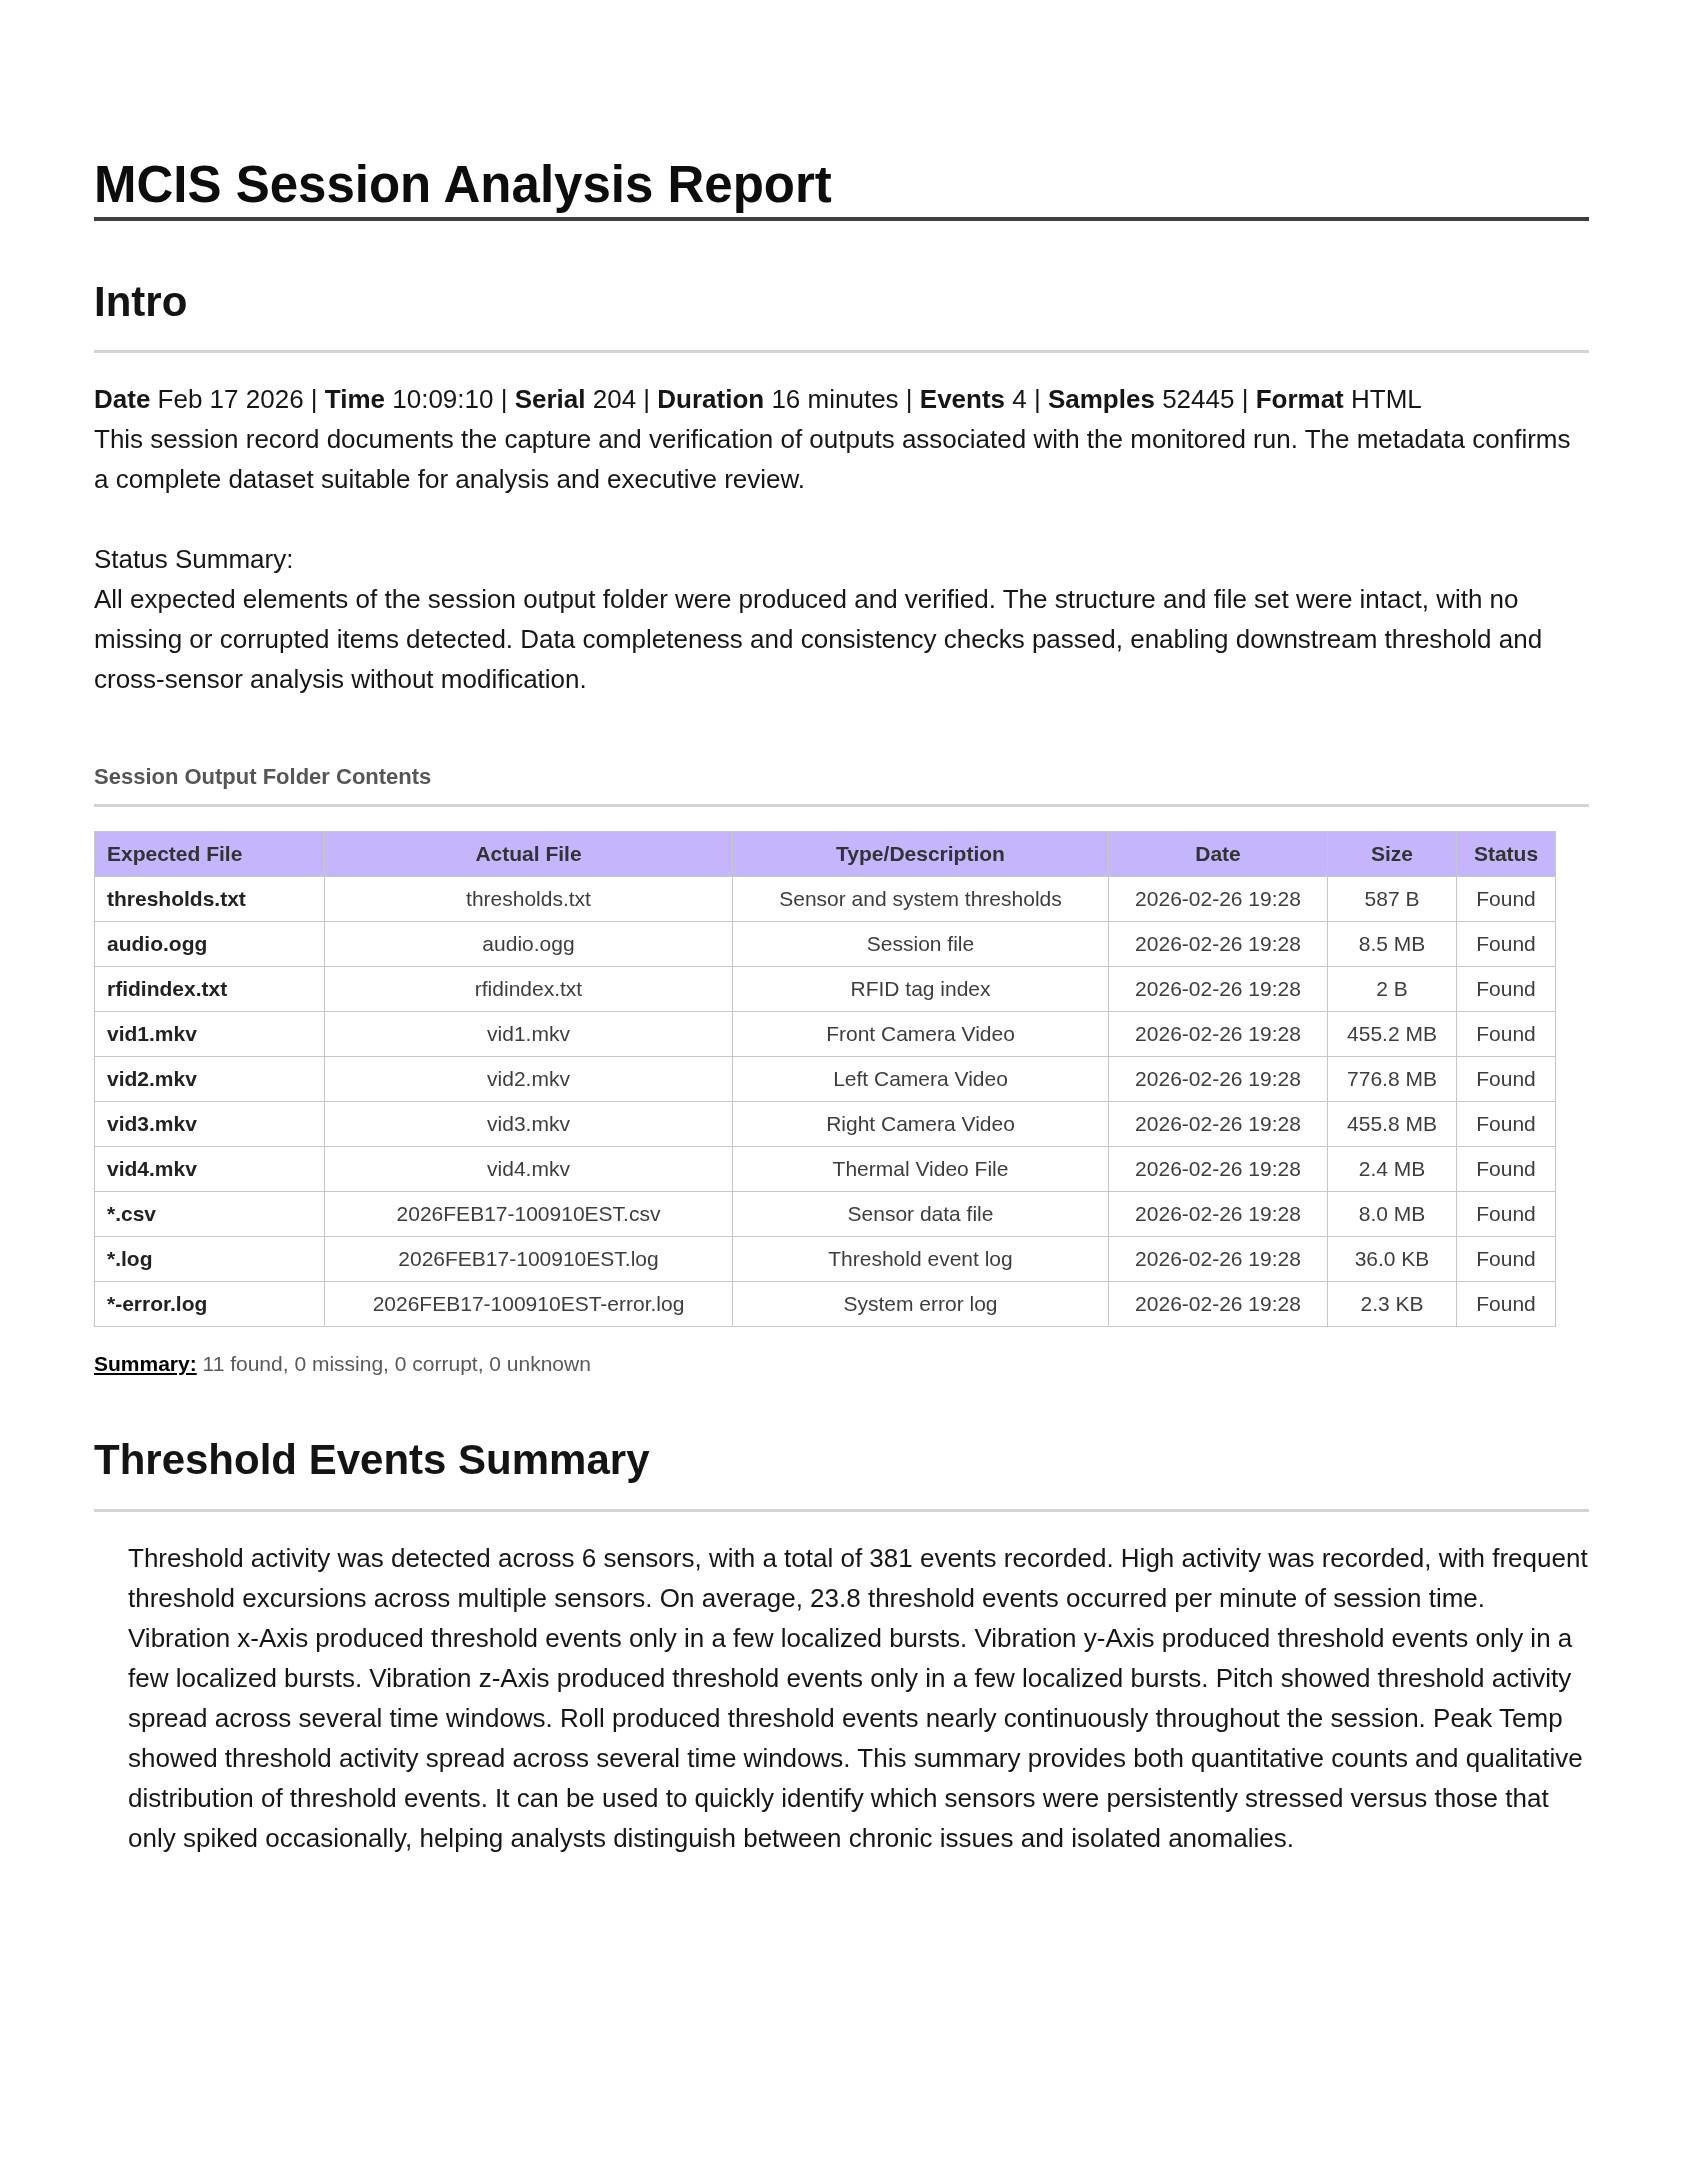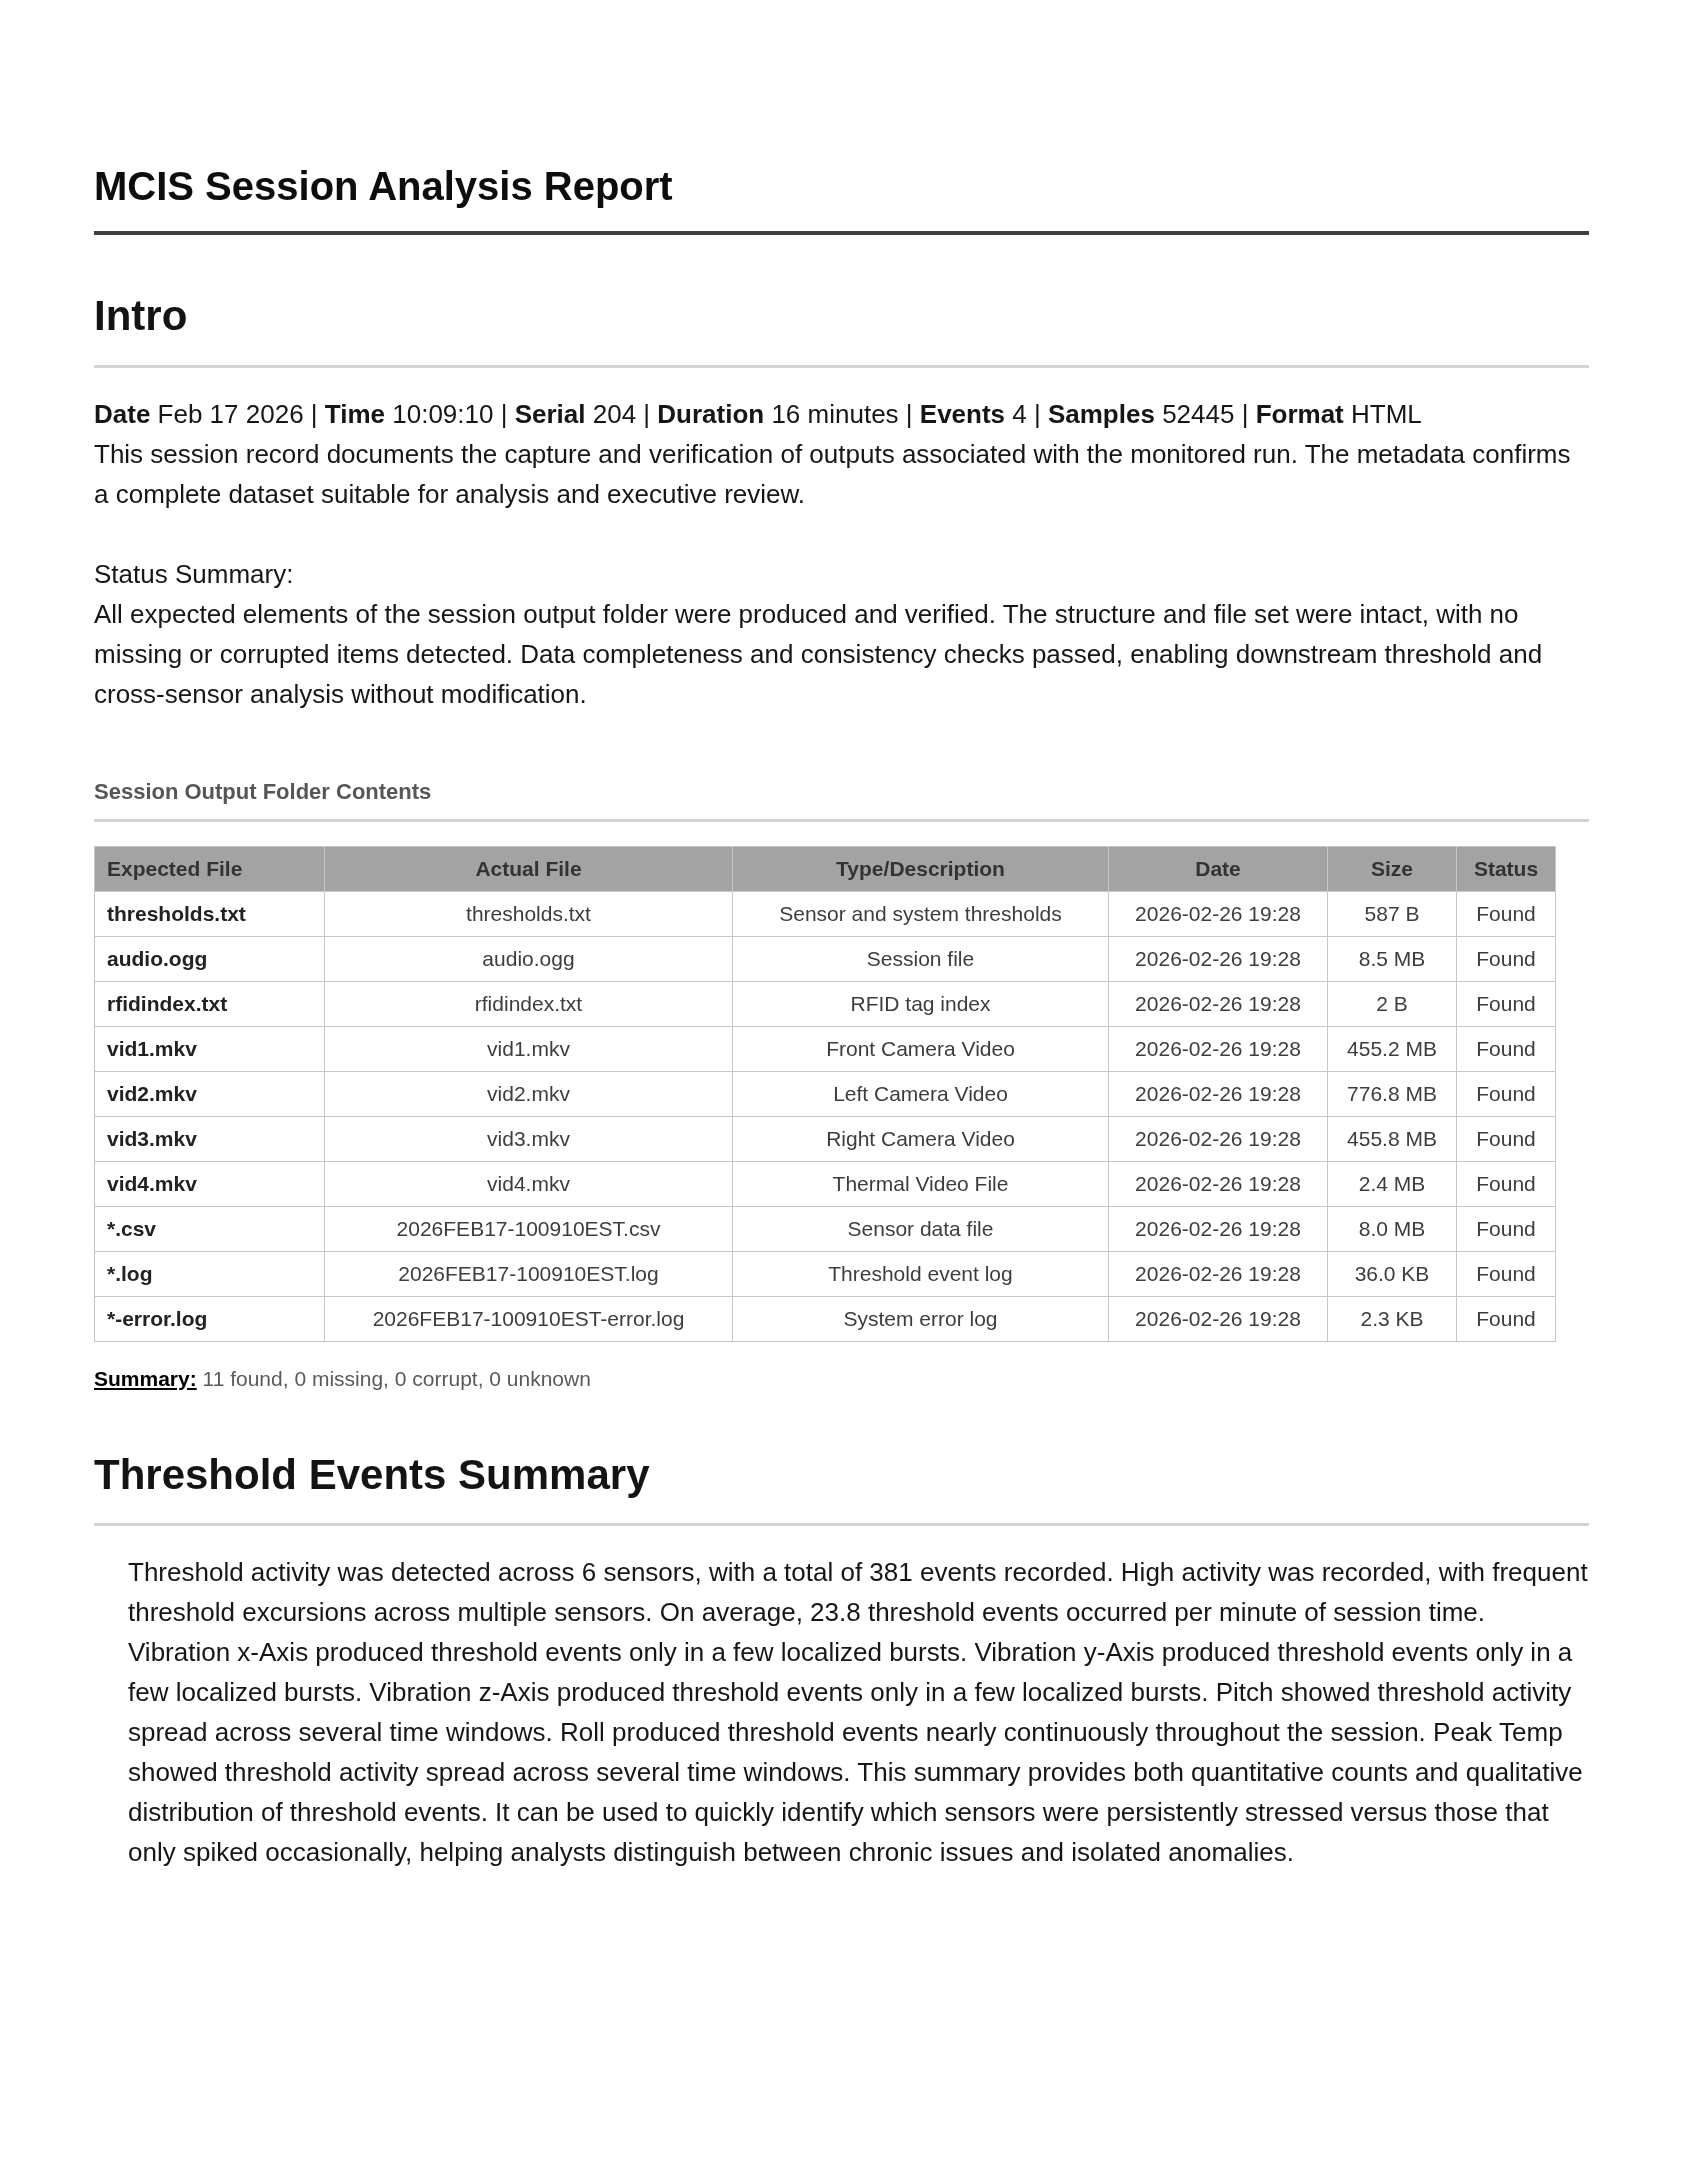--- a/index.html
+++ b/index.html
@@ -6,25 +6,24 @@
   body {
     width: 1683px;
     font-family: "Liberation Sans", "DejaVu Sans", sans-serif;
     color: #161616;
   }
   .page {
     padding: 153px 94px 119px 94px;
     box-sizing: border-box;
   }
   h1.report-title {
-    font-size: 40px;
+    font-size: 51px;
     line-height: 1.25;
     font-weight: bold;
-    margin: 8px 0 0 0;
-    padding-bottom: 20px;
+    margin: 0 0 0 0;
     border-bottom: 4px solid #3f3f3f;
     color: #0d0d0d;
   }
   h2.section-heading {
     font-size: 42px;
     line-height: 1.25;
     font-weight: bold;
     margin: 55px 0 26px 0;
     padding-bottom: 22px;
     border-bottom: 3px solid #d4d4d4;
@@ -52,21 +51,21 @@
   table.files-table th, table.files-table td {
     border: 1px solid #c6c6c6;
     padding: 9px 8px;
     line-height: 26px;
     text-align: center;
     color: #3d3d3d;
     overflow: hidden;
     white-space: nowrap;
   }
   table.files-table thead th {
-    background: #a3a3a3;
+    background: #c4b5fd;
     font-weight: bold;
     color: #333333;
     margin-top: 35px;
   }
   table.files-table th:first-child,
   table.files-table td:first-child {
     text-align: left;
     padding-left: 12px;
   }
   table.files-table td:first-child {

